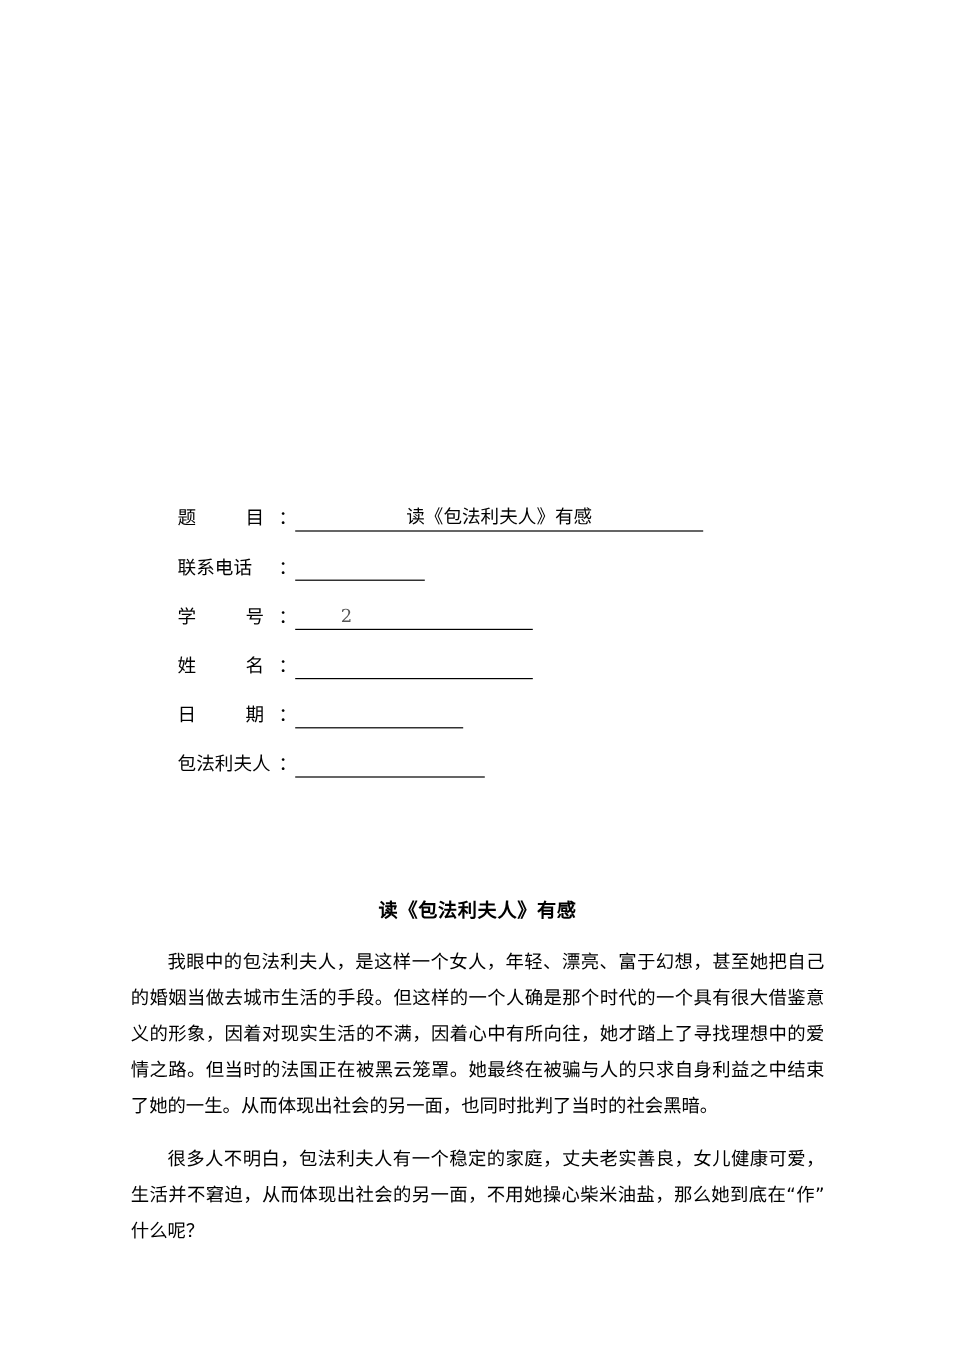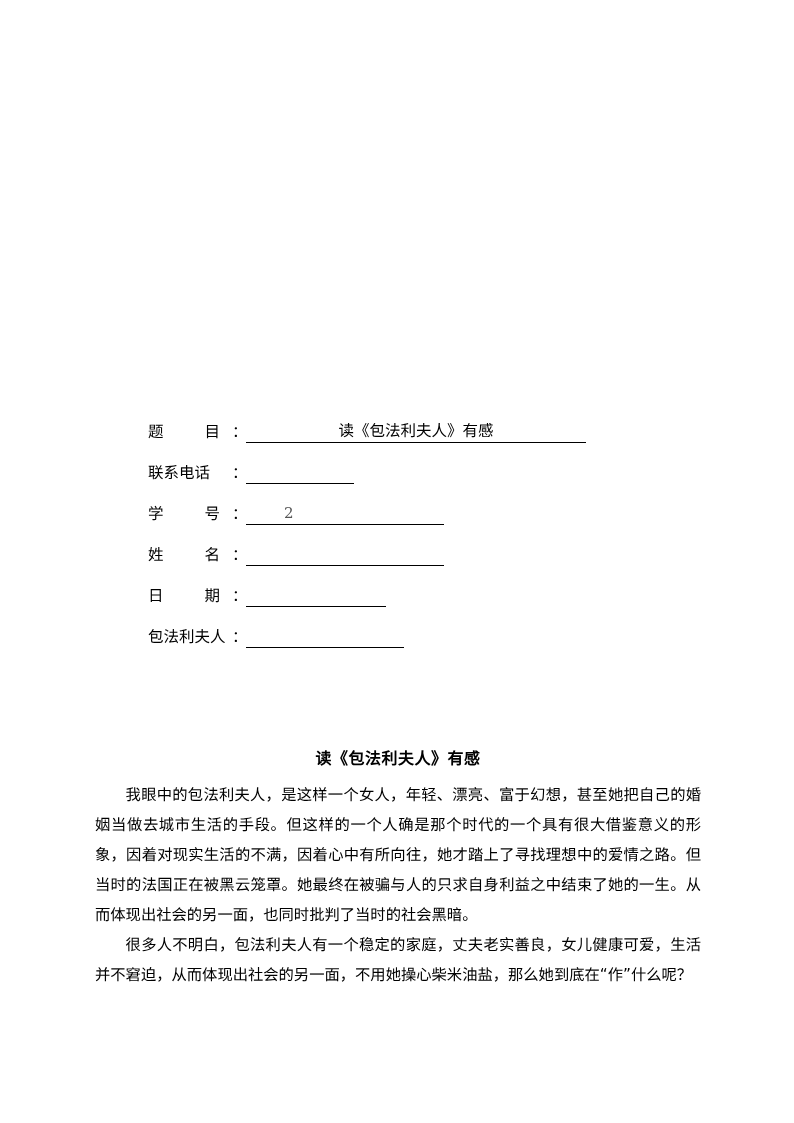--- a/index.html
+++ b/index.html
@@ -99,21 +99,21 @@
   .essay-title {
     text-align: center;
     font-weight: bold;
     font-size: 16px;
     line-height: 28px;
     margin: 0 0 7px 0;
     letter-spacing: 0.5px;
   }
 
   .essay-p {
-    margin: 0;
+    margin: 14px;
     font-size: 15.3px;
     line-height: 30px;
     text-align: justify;
     text-justify: inter-ideograph;
     text-indent: 2em;
     letter-spacing: 0;
   }
 </style>
 </head>
 <body>

